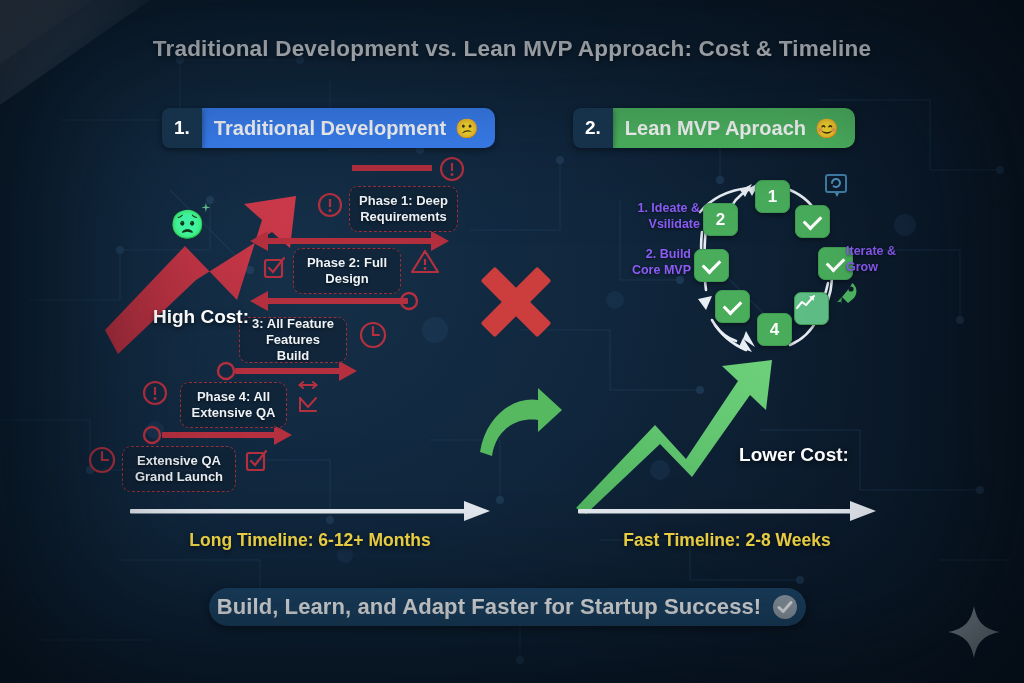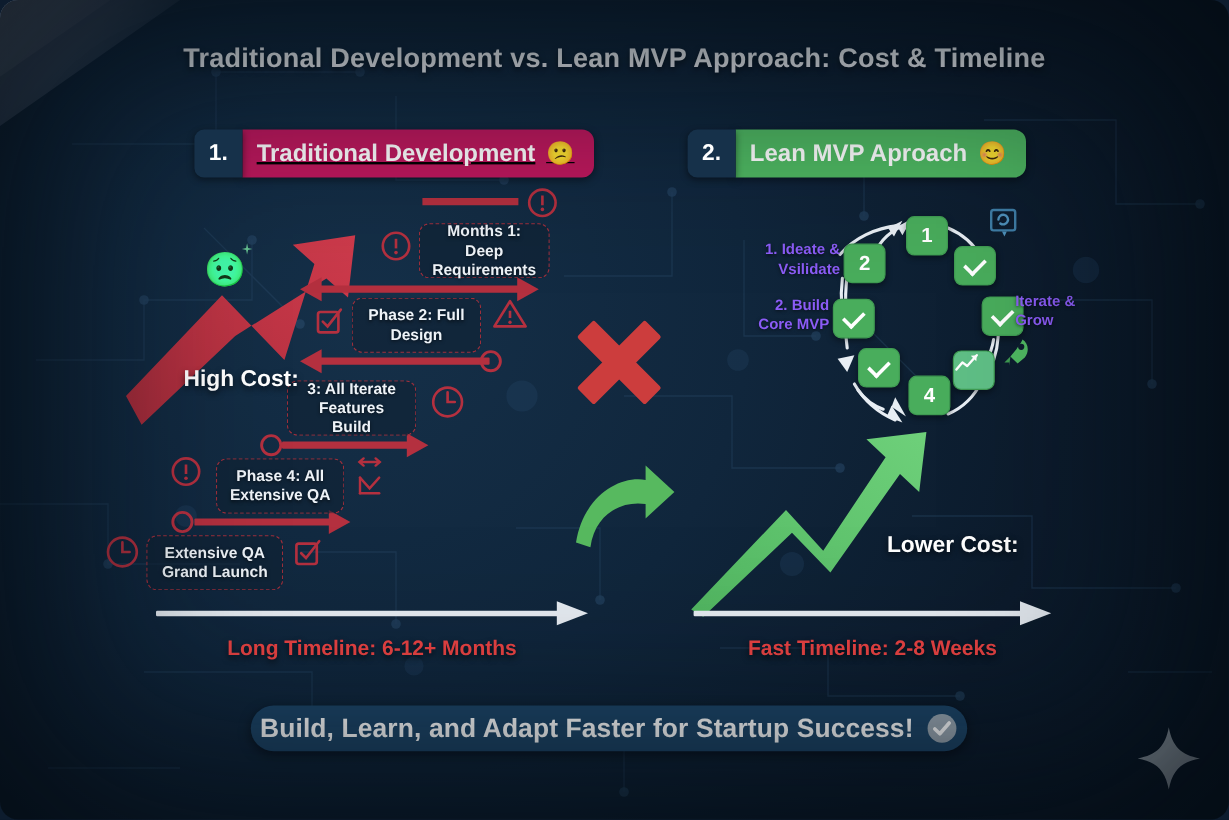--- a/index.html
+++ b/index.html
@@ -2,21 +2,21 @@
 <html><head>
 <meta charset="utf-8">
 <style>
   html,body{margin:0;padding:0;}
   body{
     width:1024px;height:683px;overflow:hidden;
     background:#0d1c2e;
     font-family:"Liberation Sans", sans-serif;
     position:relative;
   }
-  .stage{position:absolute;inset:0;overflow:hidden;border-radius:15px;}
+  .stage{position:absolute;inset:0;overflow:hidden;}
 
   
   .bg-base{
     position:absolute;inset:0;
     background:
       radial-gradient(circle at 30% 38%, #153049 0%, #10263c 38%, #0c1b2c 70%, #091624 100%);
   }
   .bg-circuit{position:absolute;inset:0;opacity:.55;}
   .corner-accent{
     position:absolute;left:0;top:0;width:150px;height:105px;
@@ -52,21 +52,21 @@
     box-shadow:0 2px 6px rgba(0,0,0,.45);
     position:relative;z-index:2;
   }
   .sec-band{
     display:flex;align-items:center;gap:9px;padding:0 16px 0 12px;
     border-radius:0 10px 10px 0;
     box-shadow:0 2px 7px rgba(0,0,0,.45);
   }
   .sec-band .txt{color:#ffffff;font-size:20px;font-weight:bold;white-space:nowrap;}
   .head-left{left:162px;top:108px;}
-  .head-left .sec-band{background:#be185d;text-decoration:underline;}
+  .head-left .sec-band{background:#3b82f6;}
   .head-right{left:573px;top:108px;}
   .head-right .sec-band{background:#4fb862;}
   .head-right .sec-num{border-radius:8px 0 0 8px;}
   .emoji{font-size:19px;line-height:1;}
 
   
   .pbox{
     position:absolute;
     border:1.6px dashed #9d2f3c;
     border-radius:9px;
@@ -79,21 +79,21 @@
   }
 
   .cost{
     position:absolute;color:#ffffff;text-align:center;font-weight:bold;
     text-shadow:0 2px 5px rgba(0,0,0,.65);
   }
   .cost .l1{font-size:19px;}
   .cost .l2{font-size:23px;margin-top:2px;}
 
   .tl-label{
-    position:absolute;color:#ef4444;font-size:17.5px;font-weight:bold;text-align:center;
+    position:absolute;color:#fde047;font-size:17.5px;font-weight:bold;text-align:center;
     text-shadow:0 2px 5px rgba(0,0,0,.65);
   }
 
   
   .node{
     position:absolute;width:33px;height:31px;border-radius:7px;
     background:#49ad5c;border:1px solid #3f9b52;
     display:flex;align-items:center;justify-content:center;
     color:#fff;font-size:17px;font-weight:bold;
     box-shadow:0 2px 5px rgba(0,0,0,.4);
@@ -298,27 +298,27 @@
       <line x1="5" y1="7" x2="21" y2="7"></line>
       <polyline points="8,4 4.5,7 8,10"></polyline>
         <polyline points="18,4 21.5,7 18,10"></polyline>
       <path d="M5 20 L13 29 L21 20"></path>
       <line x1="5" y1="20" x2="5" y2="33"></line>
         <line x1="5" y1="33" x2="21" y2="33"></line>
     </g>
   </svg>
 
   <div class="pbox" style="left:349px;top:186px;width:109px;height:46px;">
-    <span><span>Months 1: Deep</span><br><span>Requirements</span></span>
+    <span><span>Phase 1: Deep</span><br><span>Requirements</span></span>
   </div>
   <div class="pbox" style="left:293px;top:248px;width:108px;height:46px;">
     <span><span>Phase 2: Full</span><br><span>Design</span></span>
   </div>
   <div class="pbox" style="left:239px;top:317px;width:108px;height:46px;">
-    <span><span>3: All Iterate</span><br><span>Features Build</span></span>
+    <span><span>3: All Feature</span><br><span>Features Build</span></span>
   </div>
   <div class="pbox" style="left:180px;top:382px;width:107px;height:46px;">
     <span><span>Phase 4: All</span><br><span>Extensive QA</span></span>
   </div>
   <div class="pbox" style="left:122px;top:446px;width:114px;height:46px;">
     <span><span>Extensive QA</span><br><span>Grand Launch</span></span>
   </div>
 
   <div class="cost" style="left:108px;top:306px;width:186px;">
     <div class="l1">High Cost:</div>

